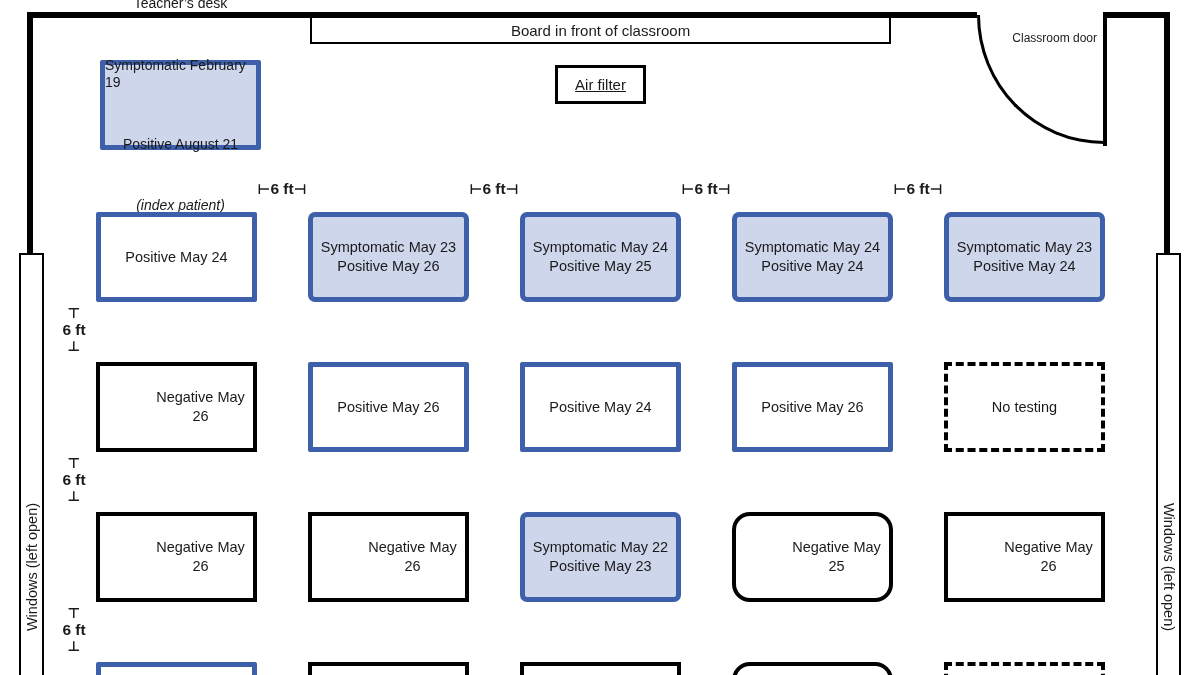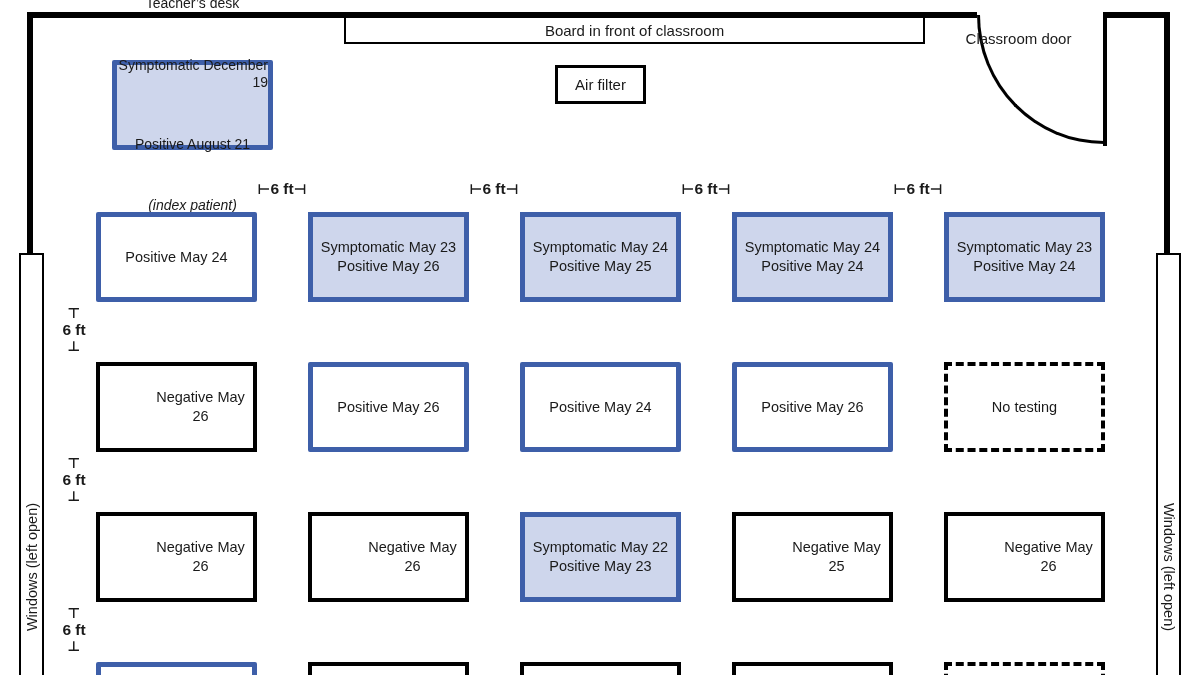--- a/index.html
+++ b/index.html
@@ -18,81 +18,81 @@
   .wall-top-b   { left:1103px;top:12px; width:67px;  height:6px; }
   .wall-left    { left:27px;  top:12px; width:6px;   height:244px; }
   .wall-right   { left:1164px;top:12px; width:6px;   height:244px; }
 
   
   .board {
     position:absolute; left:310px; top:12px; width:581px; height:32px;
     background:#fff; border:2.5px solid #000; border-top:6px solid #000;
     display:flex; align-items:center; justify-content:center;
     font-size:15px;
-    margin-left:34px;
   }
 
   
   .air-filter {
     position:absolute; left:555px; top:65px; width:91px; height:39px;
     background:#fff; border:3px solid #000;
     display:flex; align-items:center; justify-content:center;
     font-size:15px;
+    text-decoration:underline;
   }
 
   
   .door-arc {
     position:absolute; left:977px; top:15px; width:127px; height:129px;
     border-left:3px solid #000; border-bottom:3px solid #000;
     border-bottom-left-radius:100% 100%;
     background:transparent;
   }
   .door-panel { position:absolute; left:1103px; top:15px; width:4px; height:131px; background:#000; }
   .door-label {
     position:absolute; left:940px; top:28px; width:157px;
-    text-align:center; font-size:15px; line-height:21.5px;
+    text-align:right; font-size:12px; line-height:21.5px;
   }
 
   
   .window-rect {
     position:absolute; top:253px; width:25px; height:430px;
     background:#fff; border:2.5px solid #000;
   }
   .window-left  { left:19px; }
   .window-right { left:1156px; }
   .window-label {
     position:absolute; top:312px; left:50%;
     white-space:nowrap; font-size:14.5px;
   }
   .window-left  .window-label { transform:translate(-50%,-50%) rotate(-90deg); }
   .window-right .window-label { transform:translate(-50%,-50%) rotate(90deg); }
 
   
   .teacher-desk {
-    position:absolute; left:112px; top:60px; width:161px; height:90px;
+    position:absolute; left:100px; top:60px; width:161px; height:90px;
     background:var(--case_fill); border:5px solid var(--case_border);
     border-radius:2px;
     display:flex; flex-direction:column; align-items:center; justify-content:center;
-    font-size:14px; line-height:17.5px; text-align:right;gap:44px;
+    font-size:14px; line-height:17.5px; text-align:left;gap:44px;
   }
 
   
   .desk {
     position:absolute; width:161px; height:90px;
     display:flex; align-items:center; justify-content:center;
     text-align:center; white-space:pre-line;
     font-size:14.5px; line-height:19px;
     background:#fff;
   }
-  .desk[data-variant="case-filled"]      { border:5px solid var(--case_border); background:var(--case_fill); border-radius:0; }
+  .desk[data-variant="case-filled"]      { border:5px solid var(--case_border); background:var(--case_fill); border-radius:7px; }
   .desk[data-variant="positive-outline"] { border:5px solid var(--case_border); border-radius:2px; }
   .desk[data-variant="negative"]         { border:4px solid var(--negative_border);padding-left:48px; }
   .desk[data-variant="no-testing"]       { border:4px dashed var(--negative_border); }
 
-  .c1 { left:96px; }  .c2 { left:308px; } .c3 { left:520px; } .c4 { left:732px; } .c5 { left:944px; }
+  .c1 { left:96px; }  .c2 { left:308px; } .c3 { left:520px; } .c4 { left:732px;border-radius:18px; } .c5 { left:944px; }
   .r1 { top:212px; }  .r2 { top:362px; }  .r3 { top:512px; }  .r4 { top:662px; }
 
   
   .hmark {
     position:absolute; height:20px; width:80px;
     display:flex; align-items:center; justify-content:center;
     font-size:15.5px; top:179px;
     font-weight:bold;
   }
   .hmark .tick, .vmark .tick { font-family:"DejaVu Sans", sans-serif; font-weight:bold; font-size:14px; }
@@ -131,21 +131,21 @@
 
 <div class="window-rect window-left">
   <span class="window-label">Windows (left open)</span>
 </div>
 <div class="window-rect window-right">
   <span class="window-label">Windows (left open)</span>
 </div>
 
 <div class="teacher-desk">
   <div>Teacher’s desk</div>
-  <div>Symptomatic  December 19</div>
+  <div>Symptomatic  February 19</div>
   <div>Positive  August 21</div>
   <i>(index patient)</i>
 </div>
 
 <div class="hmark hm1">
   <span class="tick">⊢</span>
     <span>6 ft</span>
     <span class="tick">⊣</span>
 </div>
 <div class="hmark hm2">

